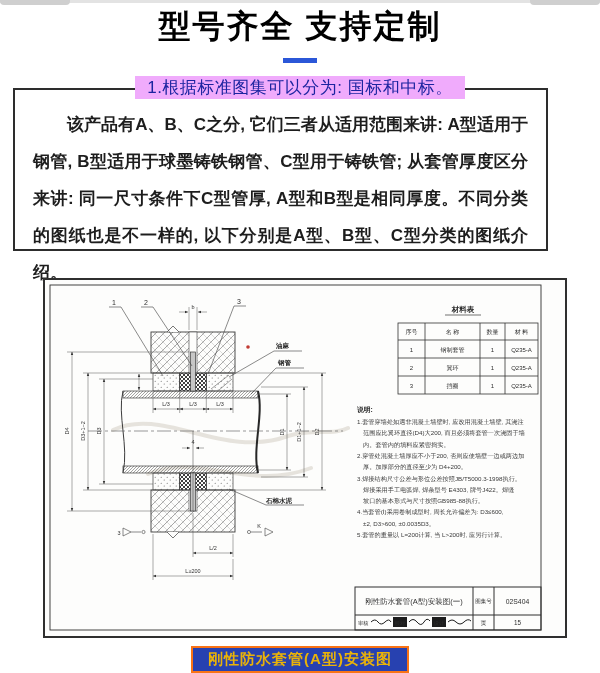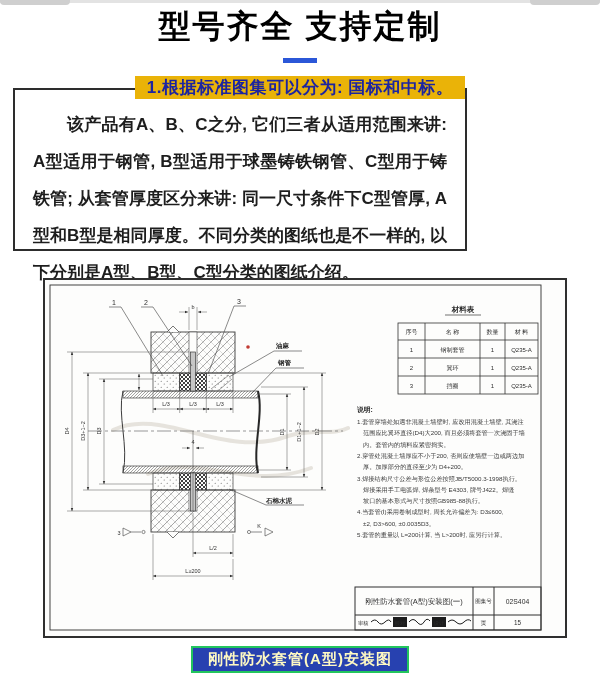--- a/index.html
+++ b/index.html
@@ -10,40 +10,40 @@
   .top-strip{position:absolute;top:0;left:0;width:600px;height:3px;background:#e3e3e3;}
   .top-strip-corner{position:absolute;top:0;height:5px;width:70px;background:#cfcfcf;border-radius:0 0 4px 4px;}
   .top-strip-corner.left{left:0;}
   .top-strip-corner.right{right:0;}
   .page-title{
     position:absolute;top:5px;left:0;width:600px;text-align:center;
     font-size:32px;font-weight:bold;color:#000000;letter-spacing:2px;
   }
   .title-dash{position:absolute;top:58px;left:283px;width:34px;height:5px;background:#2b57d8;}
   .info-box{
-    position:absolute;left:13px;top:88px;width:454px;height:163px;
+    position:absolute;left:13px;top:88px;width:535px;height:163px;
     border:2px solid #2d2d2d;background:#ffffff;box-sizing:border-box;
   }
   .intro{
     margin:0;padding:16px 18px 0 18px;text-indent:2em;
     font-size:17px;line-height:37px;color:#1d1d1d;font-weight:600;text-align:justify;
   }
   .section-heading-wrap{
     position:absolute;top:76px;left:0;width:600px;text-align:center;z-index:2;
   }
   .section-heading{
-    display:inline-block;background:#eab308;padding:0 12px;
-    font-size:17px;font-weight:bold;color:#1c24a0;letter-spacing:0.5px;
+    display:inline-block;background:#f0abfc;padding:0 12px;
+    font-size:17px;font-weight:normal;color:#1c24a0;letter-spacing:0.5px;
   }
   .sheet{
     position:absolute;left:43px;top:278px;width:524px;height:360px;background:#fdfdfc;
   }
   .bottom-label-wrap{position:absolute;top:646px;left:0;width:600px;text-align:center;}
   .bottom-label{
-    display:inline-block;background:#2741b0;border:2px solid #22c55e;color:#fef9c3;
+    display:inline-block;background:#2741b0;border:2px solid #f97316;color:#eab308;
     font-size:15px;font-weight:bold;padding:2px 15px;letter-spacing:1px;
   }
   svg text{fill:#2e2e2e;}
   .dimtxt{font-size:5.5px;fill:#333;}
   .lbltxt{font-size:6.5px;fill:#222;font-weight:bold;}
   .notetxt{font-size:6.2px;fill:#3a3a3a;}
 </style>
 </head>
 <body>
 

